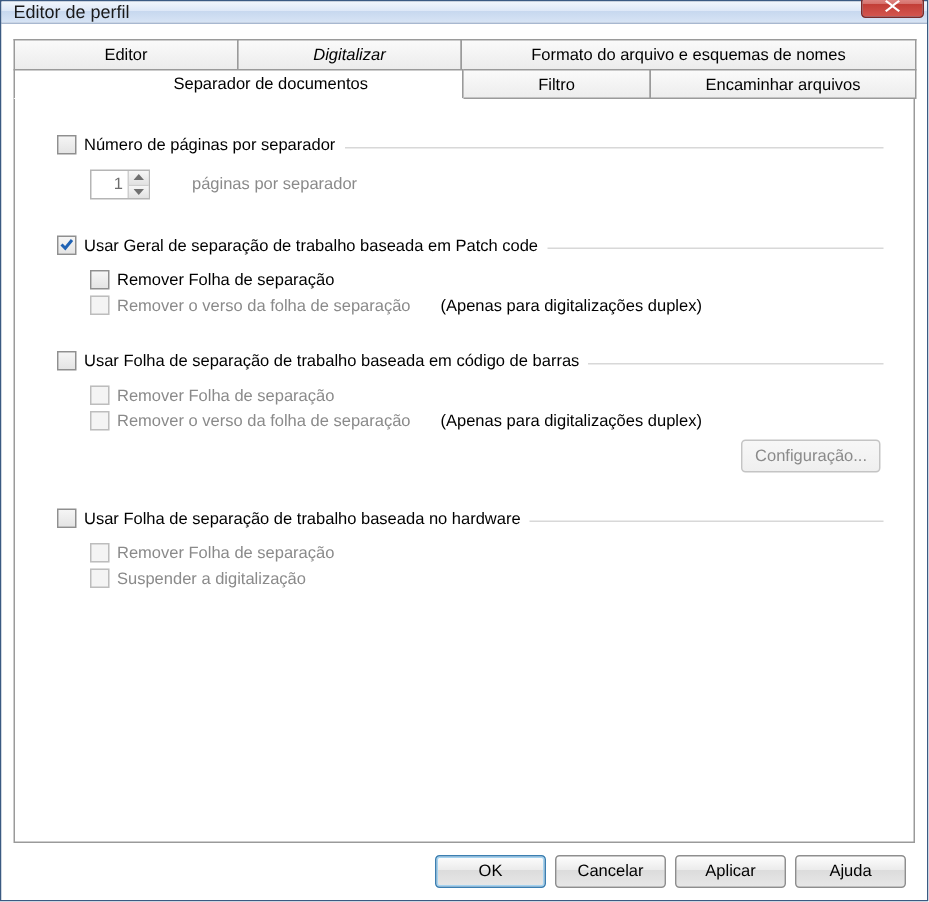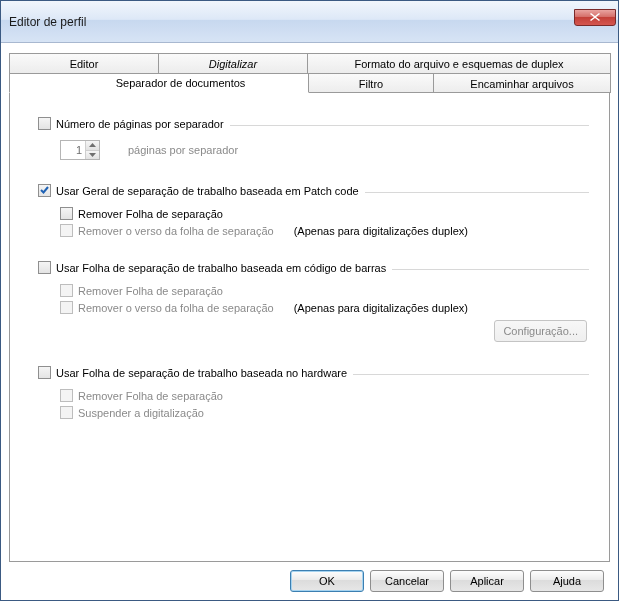--- a/index.html
+++ b/index.html
@@ -13,21 +13,21 @@
     overflow: hidden;
   }
   .window {
     width: 619px;
     height: 601px;
     border: 1px solid #3b5a82;
     display: flex;
     flex-direction: column;
   }
   .titlebar {
-    height: 42px;
+    height: 15px;
     background: linear-gradient(to bottom, #f1f6fc 0%, #dde8f7 45%, #c7d8ef 46%, #d7e4f5 100%);
     border-bottom: 1px solid #a8b8d0;
     display: flex;
     align-items: center;
     padding: 0 2px 0 8px;
   }
   .titlebar-title {
     flex: 1;
     color: #1a1a1a;
     font-size: 12px;
@@ -233,21 +233,21 @@
         </svg>
     </div>
   </div>
 
   <div class="client">
 
     <div class="tabstrip">
       <div class="tabrow tabrow1">
         <div class="tab">Editor</div>
         <div class="tab">Digitalizar</div>
-        <div class="tab">Formato do arquivo e esquemas de duplex</div>
+        <div class="tab">Formato do arquivo e esquemas de nomes</div>
       </div>
       <div class="tabrow tabrow2">
         <div class="tab active">Separador de documentos</div>
         <div class="tab">Filtro</div>
         <div class="tab">Encaminhar arquivos</div>
       </div>
     </div>
 
     <div class="tabpage">
 

